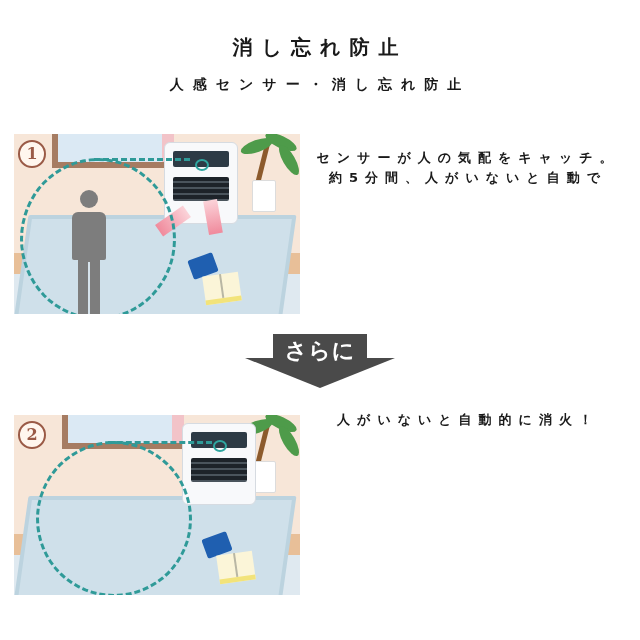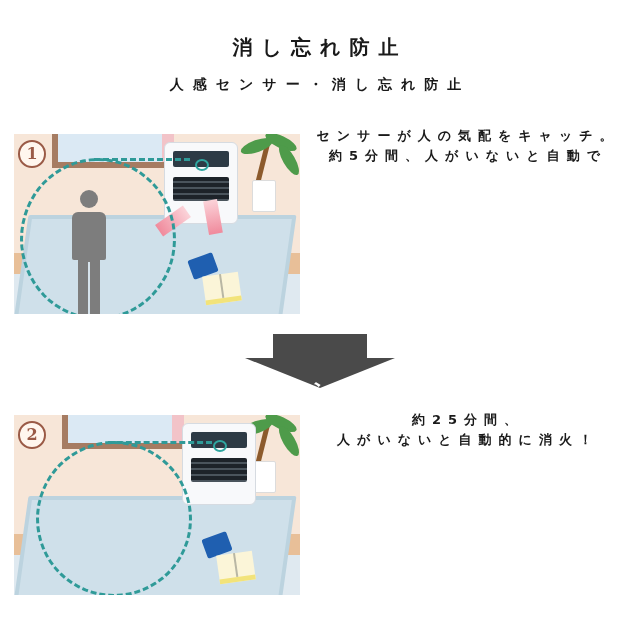--- a/index.html
+++ b/index.html
@@ -37,29 +37,29 @@
   .person .body { position:absolute; left:0; top:22px; width:34px; height:48px; background:#7d7d7d; border-radius:6px 6px 2px 2px; }
   .person .legs { position:absolute; left:6px; top:66px; width:22px; height:58px; background:#7d7d7d; }
   .person .gap { position:absolute; left:16px; top:72px; width:2px; height:52px; background:#d6e3ec; }
   .circle { position:absolute; border:3px dashed #2f9a98; border-radius:50%; }
   .dash-line { position:absolute; height:0; border-top:3px dashed #2f9a98; }
   .arrow-flow { position:absolute; width:14px; height:34px; background:linear-gradient(#fbd3d9,#f08a9c); }
   .book { position:absolute; width:26px; height:20px; background:#1f5fb0; border-radius:2px; transform:rotate(-20deg); }
   .openbook { position:absolute; width:36px; height:24px; background:#fbf5d8; border-bottom:5px solid #f2e37a; transform:rotate(-8deg); }
   .openbook::before { content:""; position:absolute; left:17px; top:0; width:2px; height:24px; background:#b9b7a4; }
   .desc { position:absolute; text-align:center; font-size:13px; font-weight:bold; letter-spacing:7px; line-height:20px; }
-  .desc1 { left:296px; top:126px; width:344px; }
+  .desc1 { left:296px; top:148px; width:344px; }
   .desc2 { left:296px; top:410px; width:344px; }
   .desc div { white-space:nowrap; }
   .sarani { position:absolute; left:245px; top:334px; width:150px; height:56px; }
   .sarani .box { position:absolute; left:28px; top:0; width:94px; height:26px; background:#4a4a4a; }
   .sarani .tri { position:absolute; left:0; top:24px; width:0; height:0;
                  border-left:75px solid transparent; border-right:75px solid transparent; border-top:30px solid #4a4a4a; }
   .sarani .label { position:absolute; left:0; top:2px; width:150px; text-align:center; color:#ffffff;
-                   font-size:22px; font-weight:bold; letter-spacing:1px;margin-top:41px; }
+                   font-size:22px; font-weight:bold; letter-spacing:1px; }
 </style>
 </head>
 <body>
 
 <div class="title">消し忘れ防止</div>
 <div class="subtitle">人感センサー・消し忘れ防止</div>
 
 <div class="scene scene1">
   <div class="wall"></div>
   <div class="window"></div>
@@ -121,15 +121,14 @@
     <div class="grill"></div>
   </div>
   <div class="dash-line" style="left:94px;top:26px;width:104px;"></div>
   <div class="circle" style="left:22px;top:26px;width:150px;height:150px;"></div>
   <div class="book" style="left:190px;top:120px;"></div>
   <div class="openbook" style="left:204px;top:138px;"></div>
   <div class="badge">2</div>
 </div>
 
 <div class="desc desc2">
-  <div>約25分間、</div>
   <div>人がいないと自動的に消火！</div>
 </div>
 
 </body></html>

